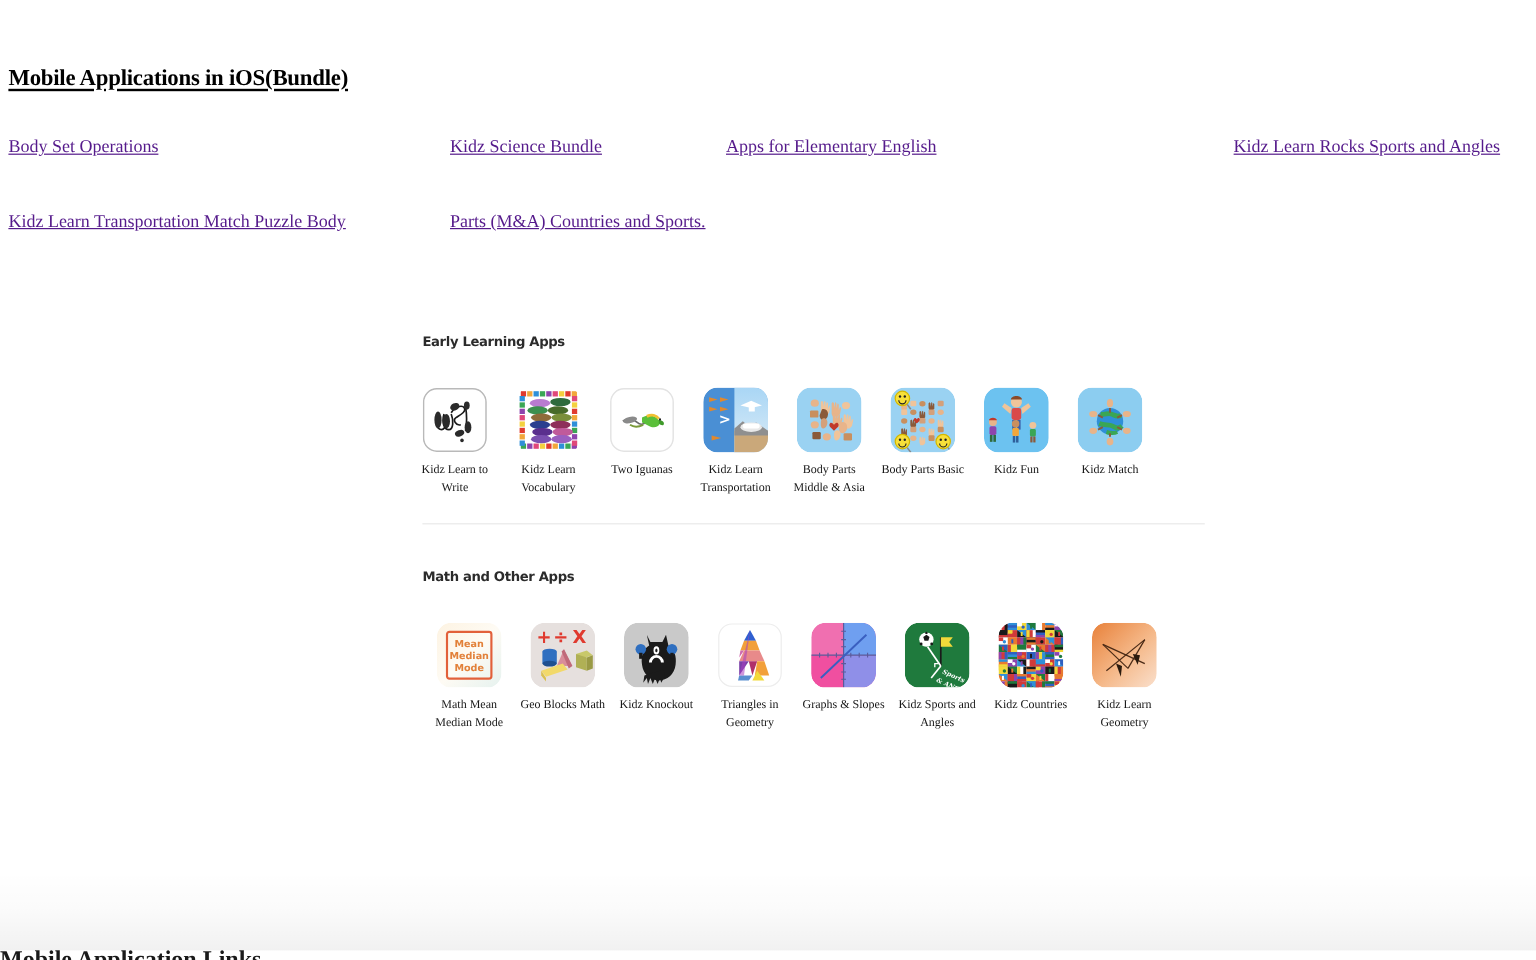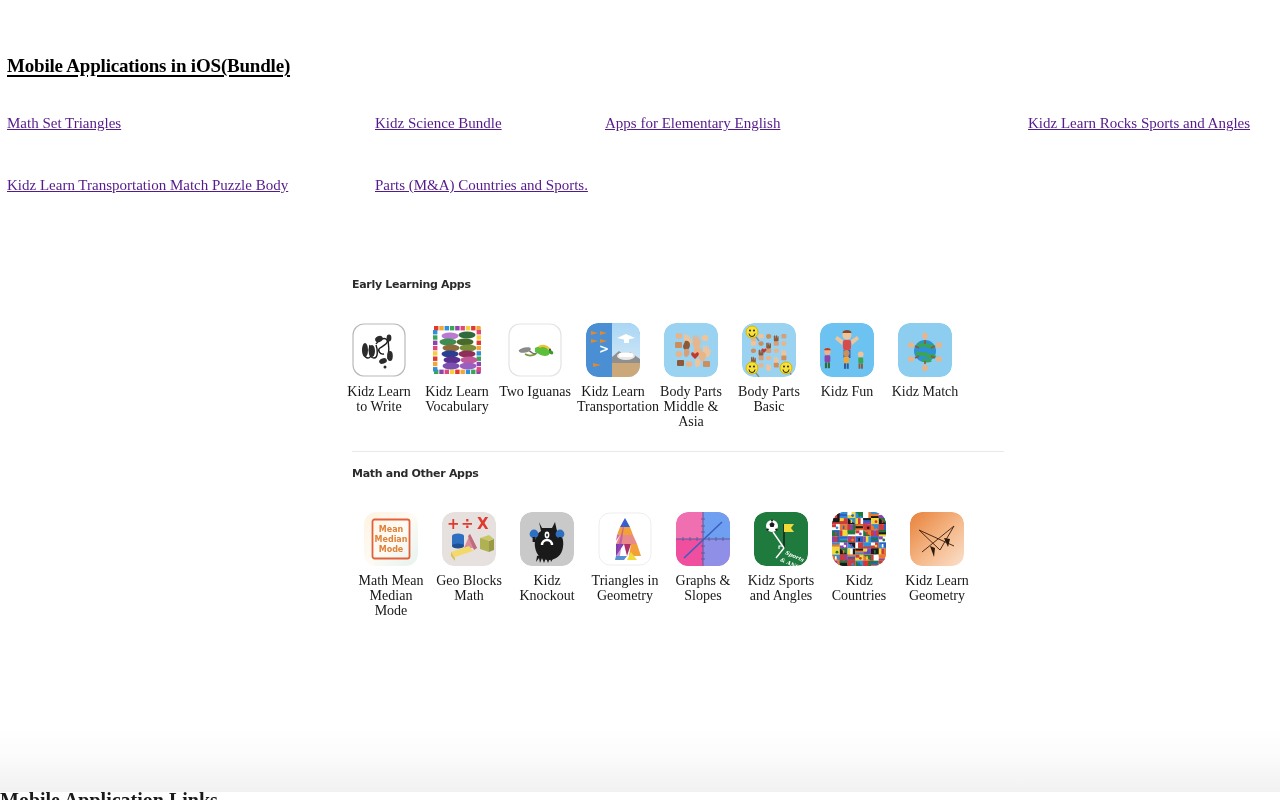--- a/index.html
+++ b/index.html
@@ -93,21 +93,21 @@
     overflow: hidden;
     position: relative;
     background: #ffffff;
     flex: none;
   }
   .app-icon svg { display: block; width: 54px; height: 54px; }
 
   .app-label {
     margin-top: 7px;
     font-family: "Liberation Serif", "DejaVu Serif", serif;
-    font-size: 14px;
+    font-size: 10px;
     line-height: 15px;
     text-align: center;
     color: #171717;
     width: 72px;
     margin-left: -9px;
     margin-right: -9px;
   }
 
   #section-divider {
     height: 1px;
@@ -138,21 +138,21 @@
     overflow: hidden;
     height: 11px;
   }
 </style>
 </head>
 <body>
 
 <div id="page-title">Mobile Applications in iOS(Bundle)</div>
 
 <div class="link-row" id="link-row-1">
-    <a class="bundle-link" style="left: 7px;">Math Set Triangles</a>
+    <a class="bundle-link" style="left: 7px;">Body Set Operations</a>
     <a class="bundle-link" style="left: 375px;">Kidz Science Bundle</a>
     <a class="bundle-link" style="left: 605px;">Apps for Elementary English</a>
     <a class="bundle-link" style="left: 1028px;">Kidz Learn Rocks Sports and Angles</a>
   </div>
 <div class="link-row" id="link-row-2">
     <a class="bundle-link" style="left: 7px;">Kidz Learn Transportation Match Puzzle Body</a>
     <a class="bundle-link" style="left: 375px;">Parts (M&amp;A) Countries and Sports.</a>
   </div>
 
 <div id="app-showcase">
@@ -432,21 +432,21 @@
               <path d="M27 41v-3"></path>
     </g>
           </svg>
         </div>
         <div class="app-label">Kidz Match</div>
       </div>
     </div>
 
   <div id="section-divider" style="margin-top:22px;"></div>
 
-  <h2 class="section-heading" id="heading-math" style="margin-top:15px; margin-bottom:32px;">Math and Other Apps</h2>
+  <h2 class="section-heading" id="heading-math" style="margin-top:37px; margin-bottom:32px;">Math and Other Apps</h2>
 
   <div class="app-grid" id="grid-math" style="margin-left:12px;">
       <div class="app-tile">
         <div class="app-icon">
           <svg viewBox="0 0 54 54" xmlns="http://www.w3.org/2000/svg">
     <defs>
               <linearGradient id="mmmG" x1="0" y1="0" x2="1" y2="1">
       <stop offset="0" stop-color="#fdf3e2"></stop>
                 <stop offset="0.5" stop-color="#fefbf4"></stop>
       <stop offset="1" stop-color="#e6f2ef"></stop>

